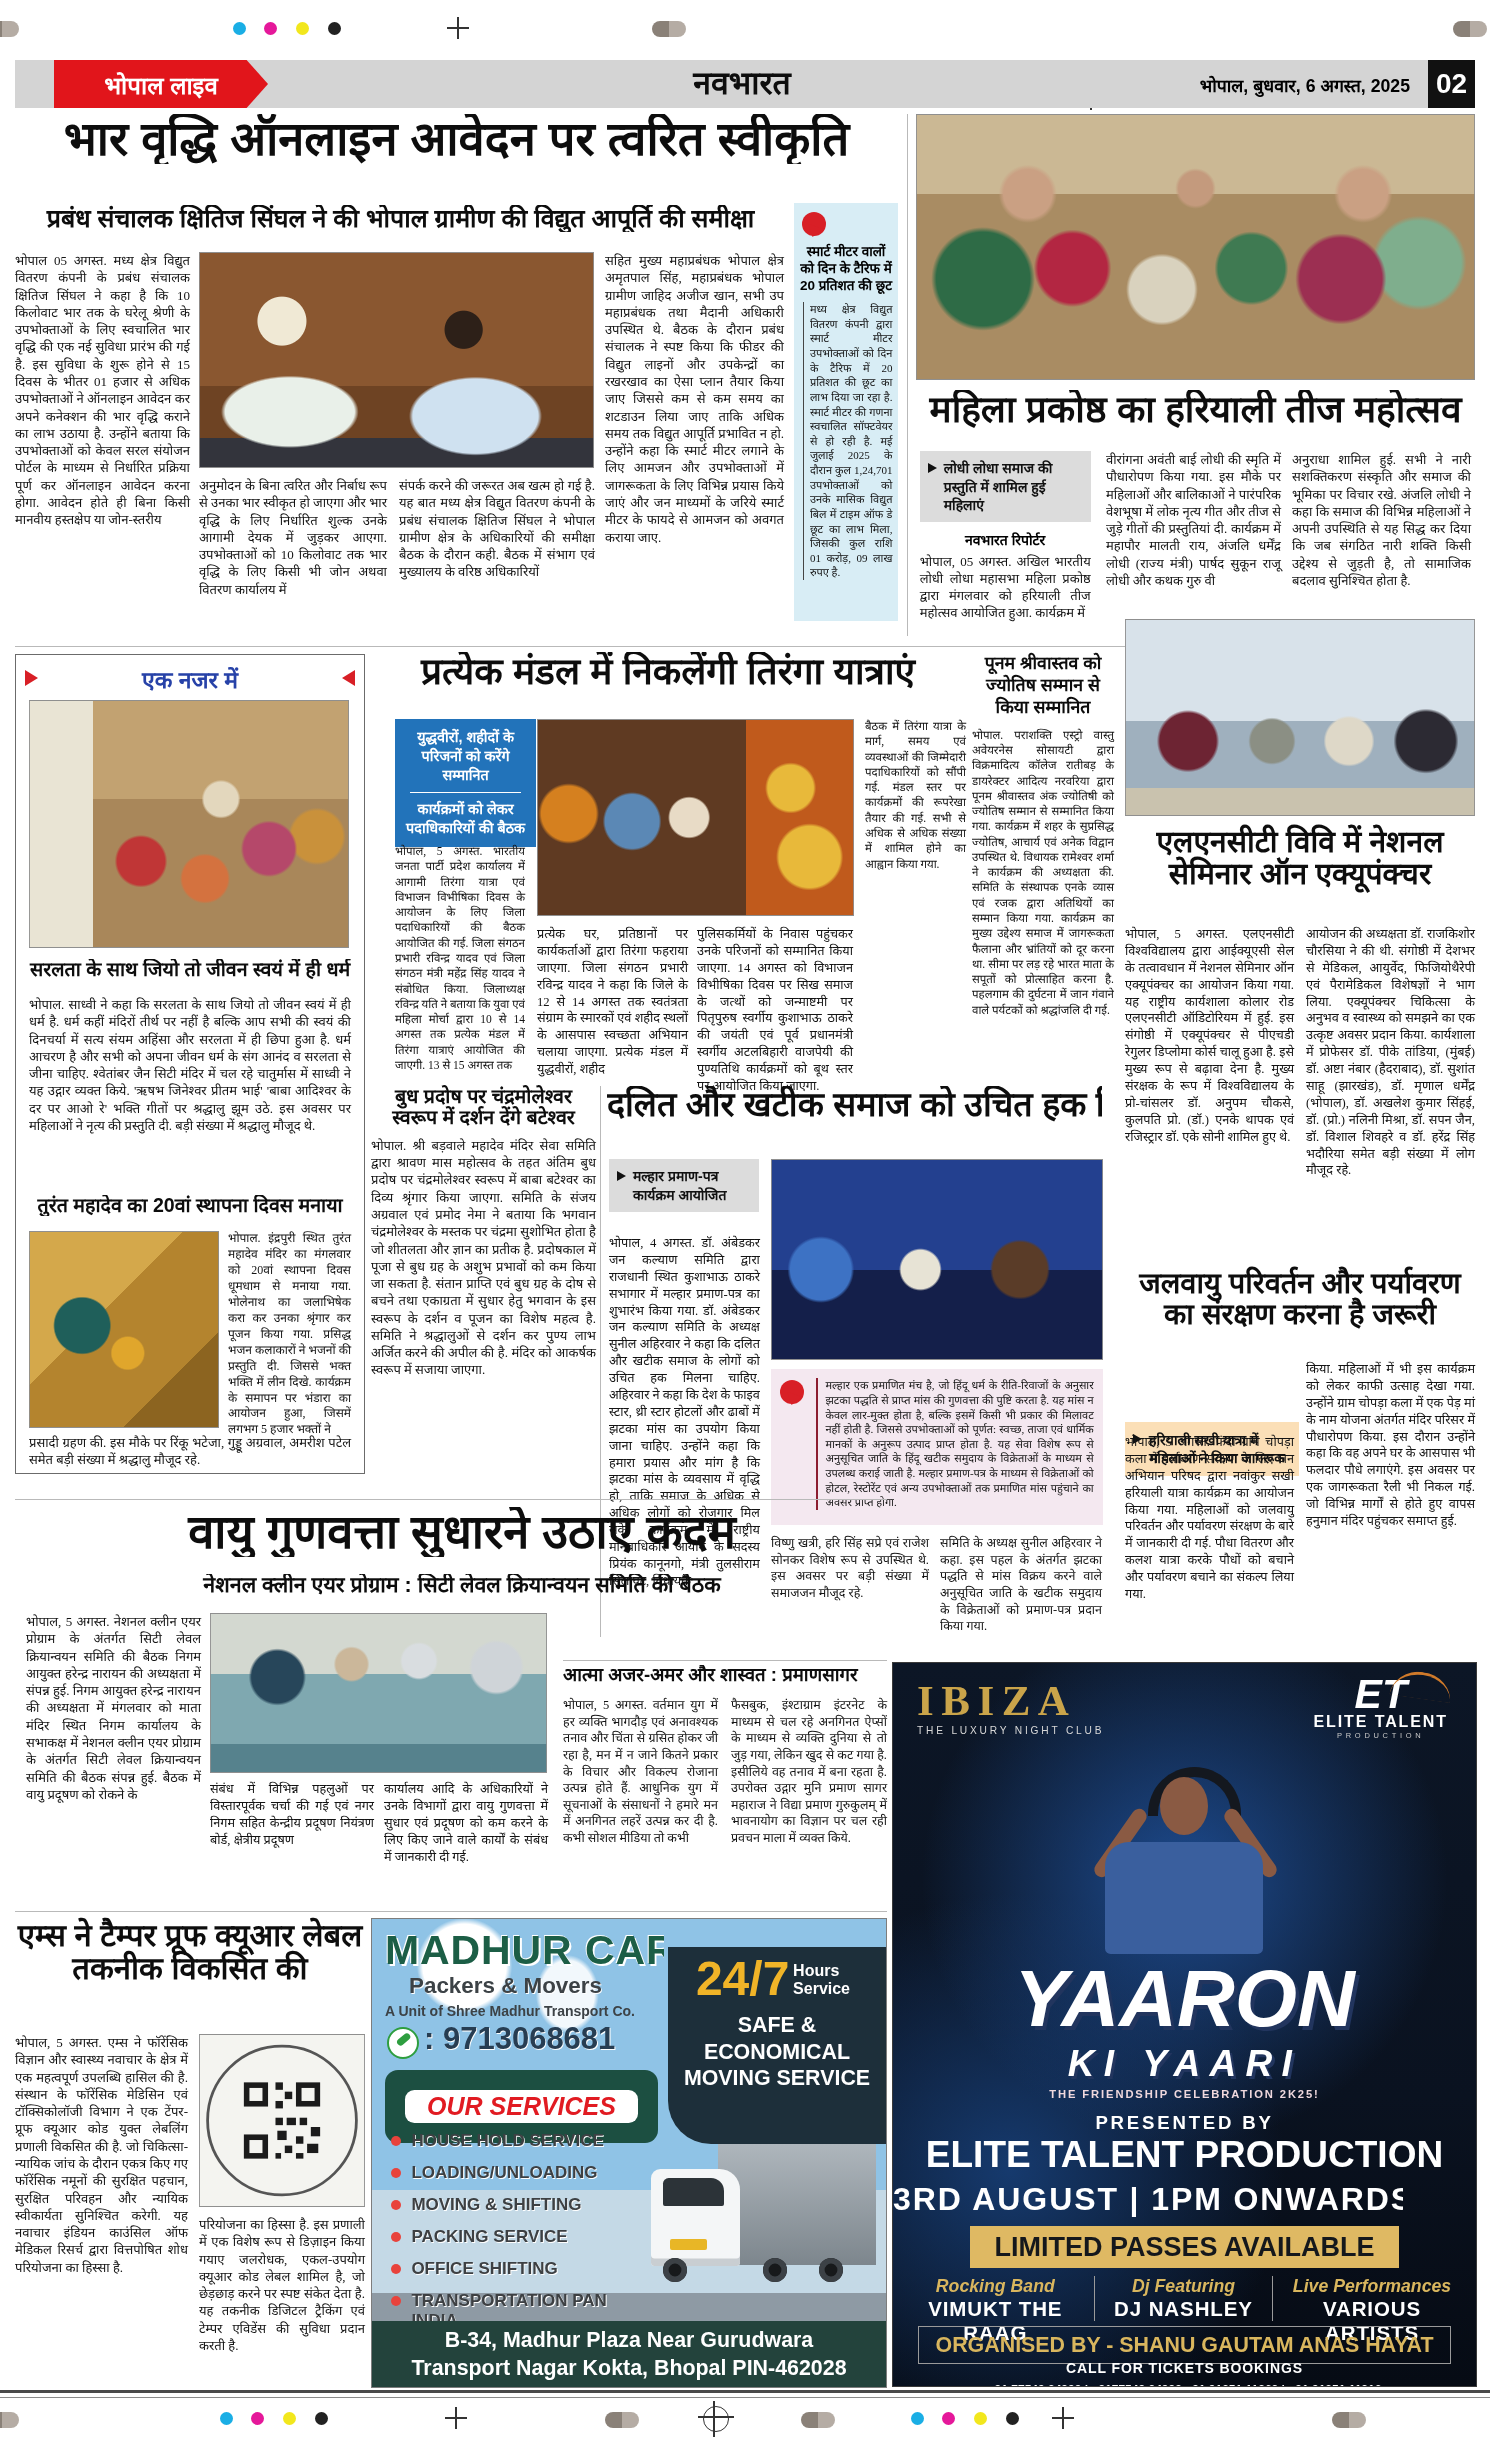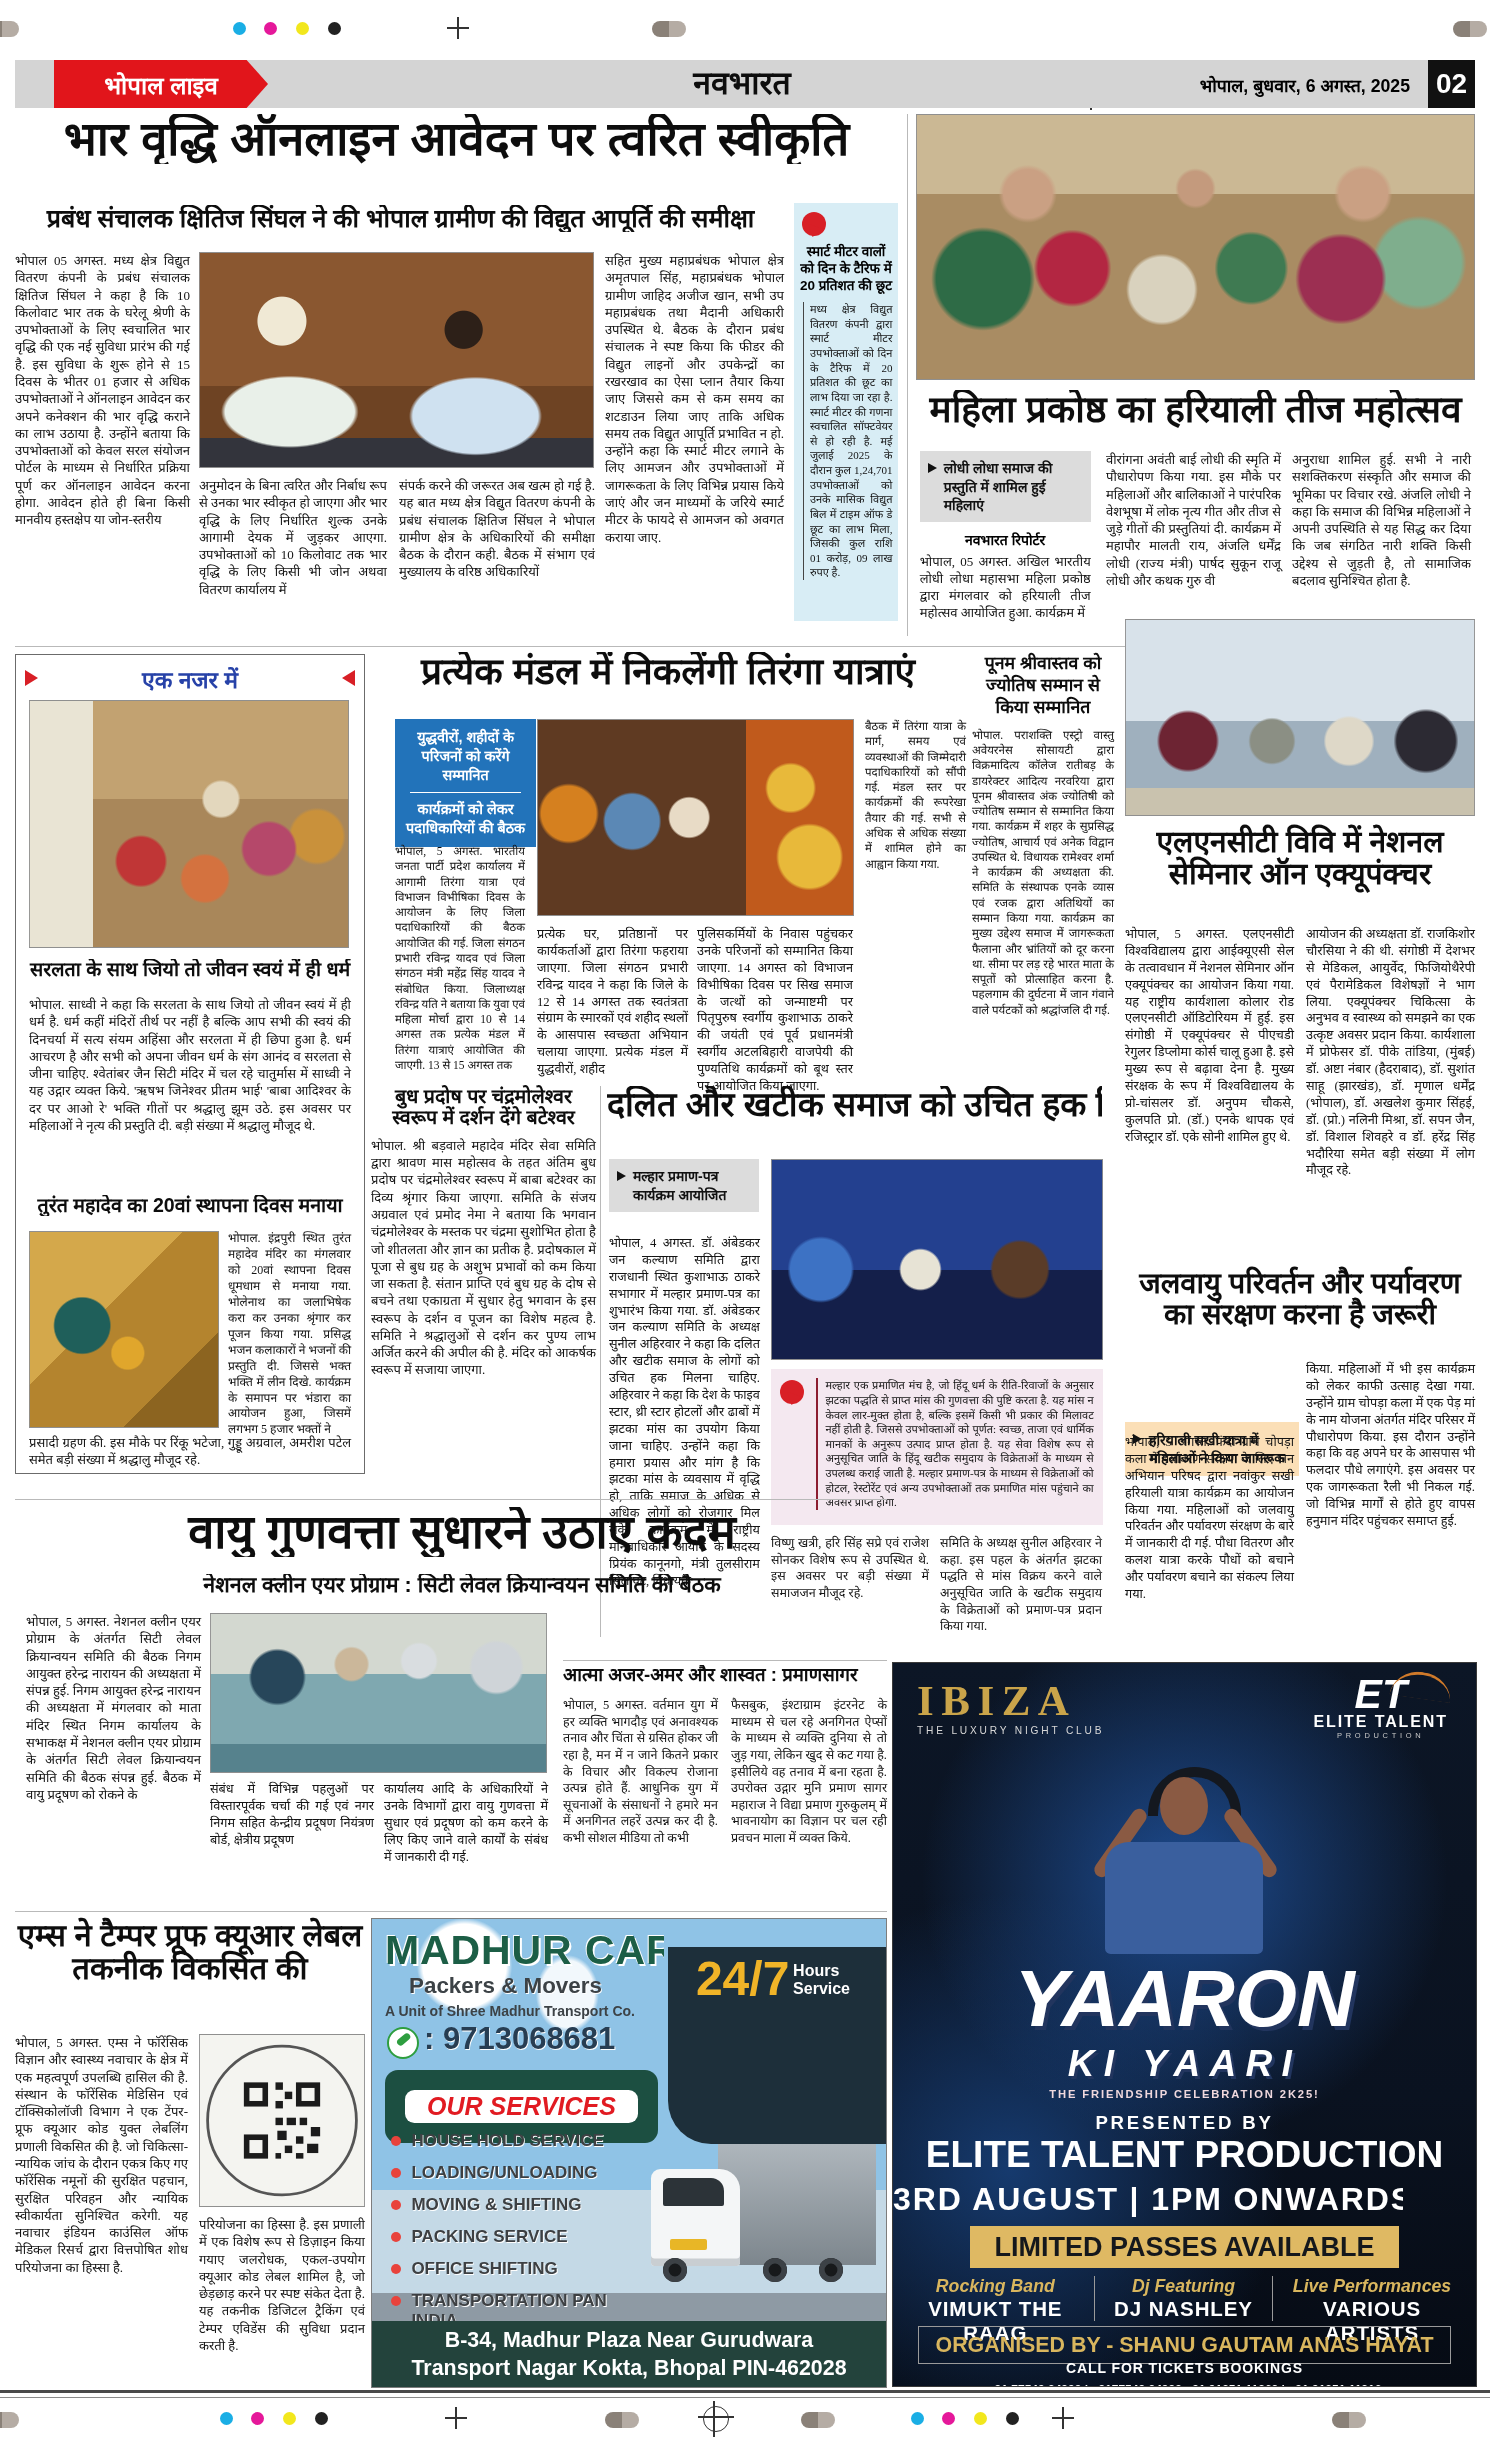--- a/index.html
+++ b/index.html
@@ -323,20 +323,21 @@
       <div class="svc">HOUSE HOLD SERVICE</div>
       <div class="svc">LOADING/UNLOADING</div>
       <div class="svc">MOVING &amp; SHIFTING</div>
       <div class="svc">PACKING SERVICE</div>
       <div class="svc">OFFICE SHIFTING</div>
       <div class="svc">TRANSPORTATION PAN INDIA</div>
     </div>
     <div class="darkpanel" style="left:296px;top:0;width:218px;height:197px;">
       <span class="gold" style="font-size:48px;line-height:1;display:inline-block;margin-top:7.5px;">24/7</span>
       <span style="display:inline-block;font-weight:700;font-family:'Liberation Sans',sans-serif;font-size:16px;width:65px;text-align:left;line-height:1.1;vertical-align:top;margin-top:15px;">Hours Service</span>
+      <div style="font-family:'Liberation Sans',sans-serif;font-weight:700;font-size:21.4px;line-height:1.25;margin-top:9.3px;">SAFE &amp; ECONOMICAL MOVING SERVICE</div>
     </div>
 
     <div>
       <div class="truck-box" style="left:346px;top:225px;width:158px;height:121px;"></div>
       <div class="truck-cab" style="left:279px;top:250px;width:89px;height:97px;"></div>
       <div class="abs" style="left:291px;top:259px;width:61px;height:28px;background:#2c3338;border-radius:5.6px 13px 1.9px 1.9px;"></div>
       <div class="wheel" style="left:291px;top:339px;"></div>
       <div class="wheel" style="left:391px;top:339px;"></div>
       <div class="wheel" style="left:447px;top:339px;"></div>
       <div class="abs" style="left:298px;top:320px;width:37px;height:11.2px;background:#e8b626;border-radius:1.9px;"></div>

